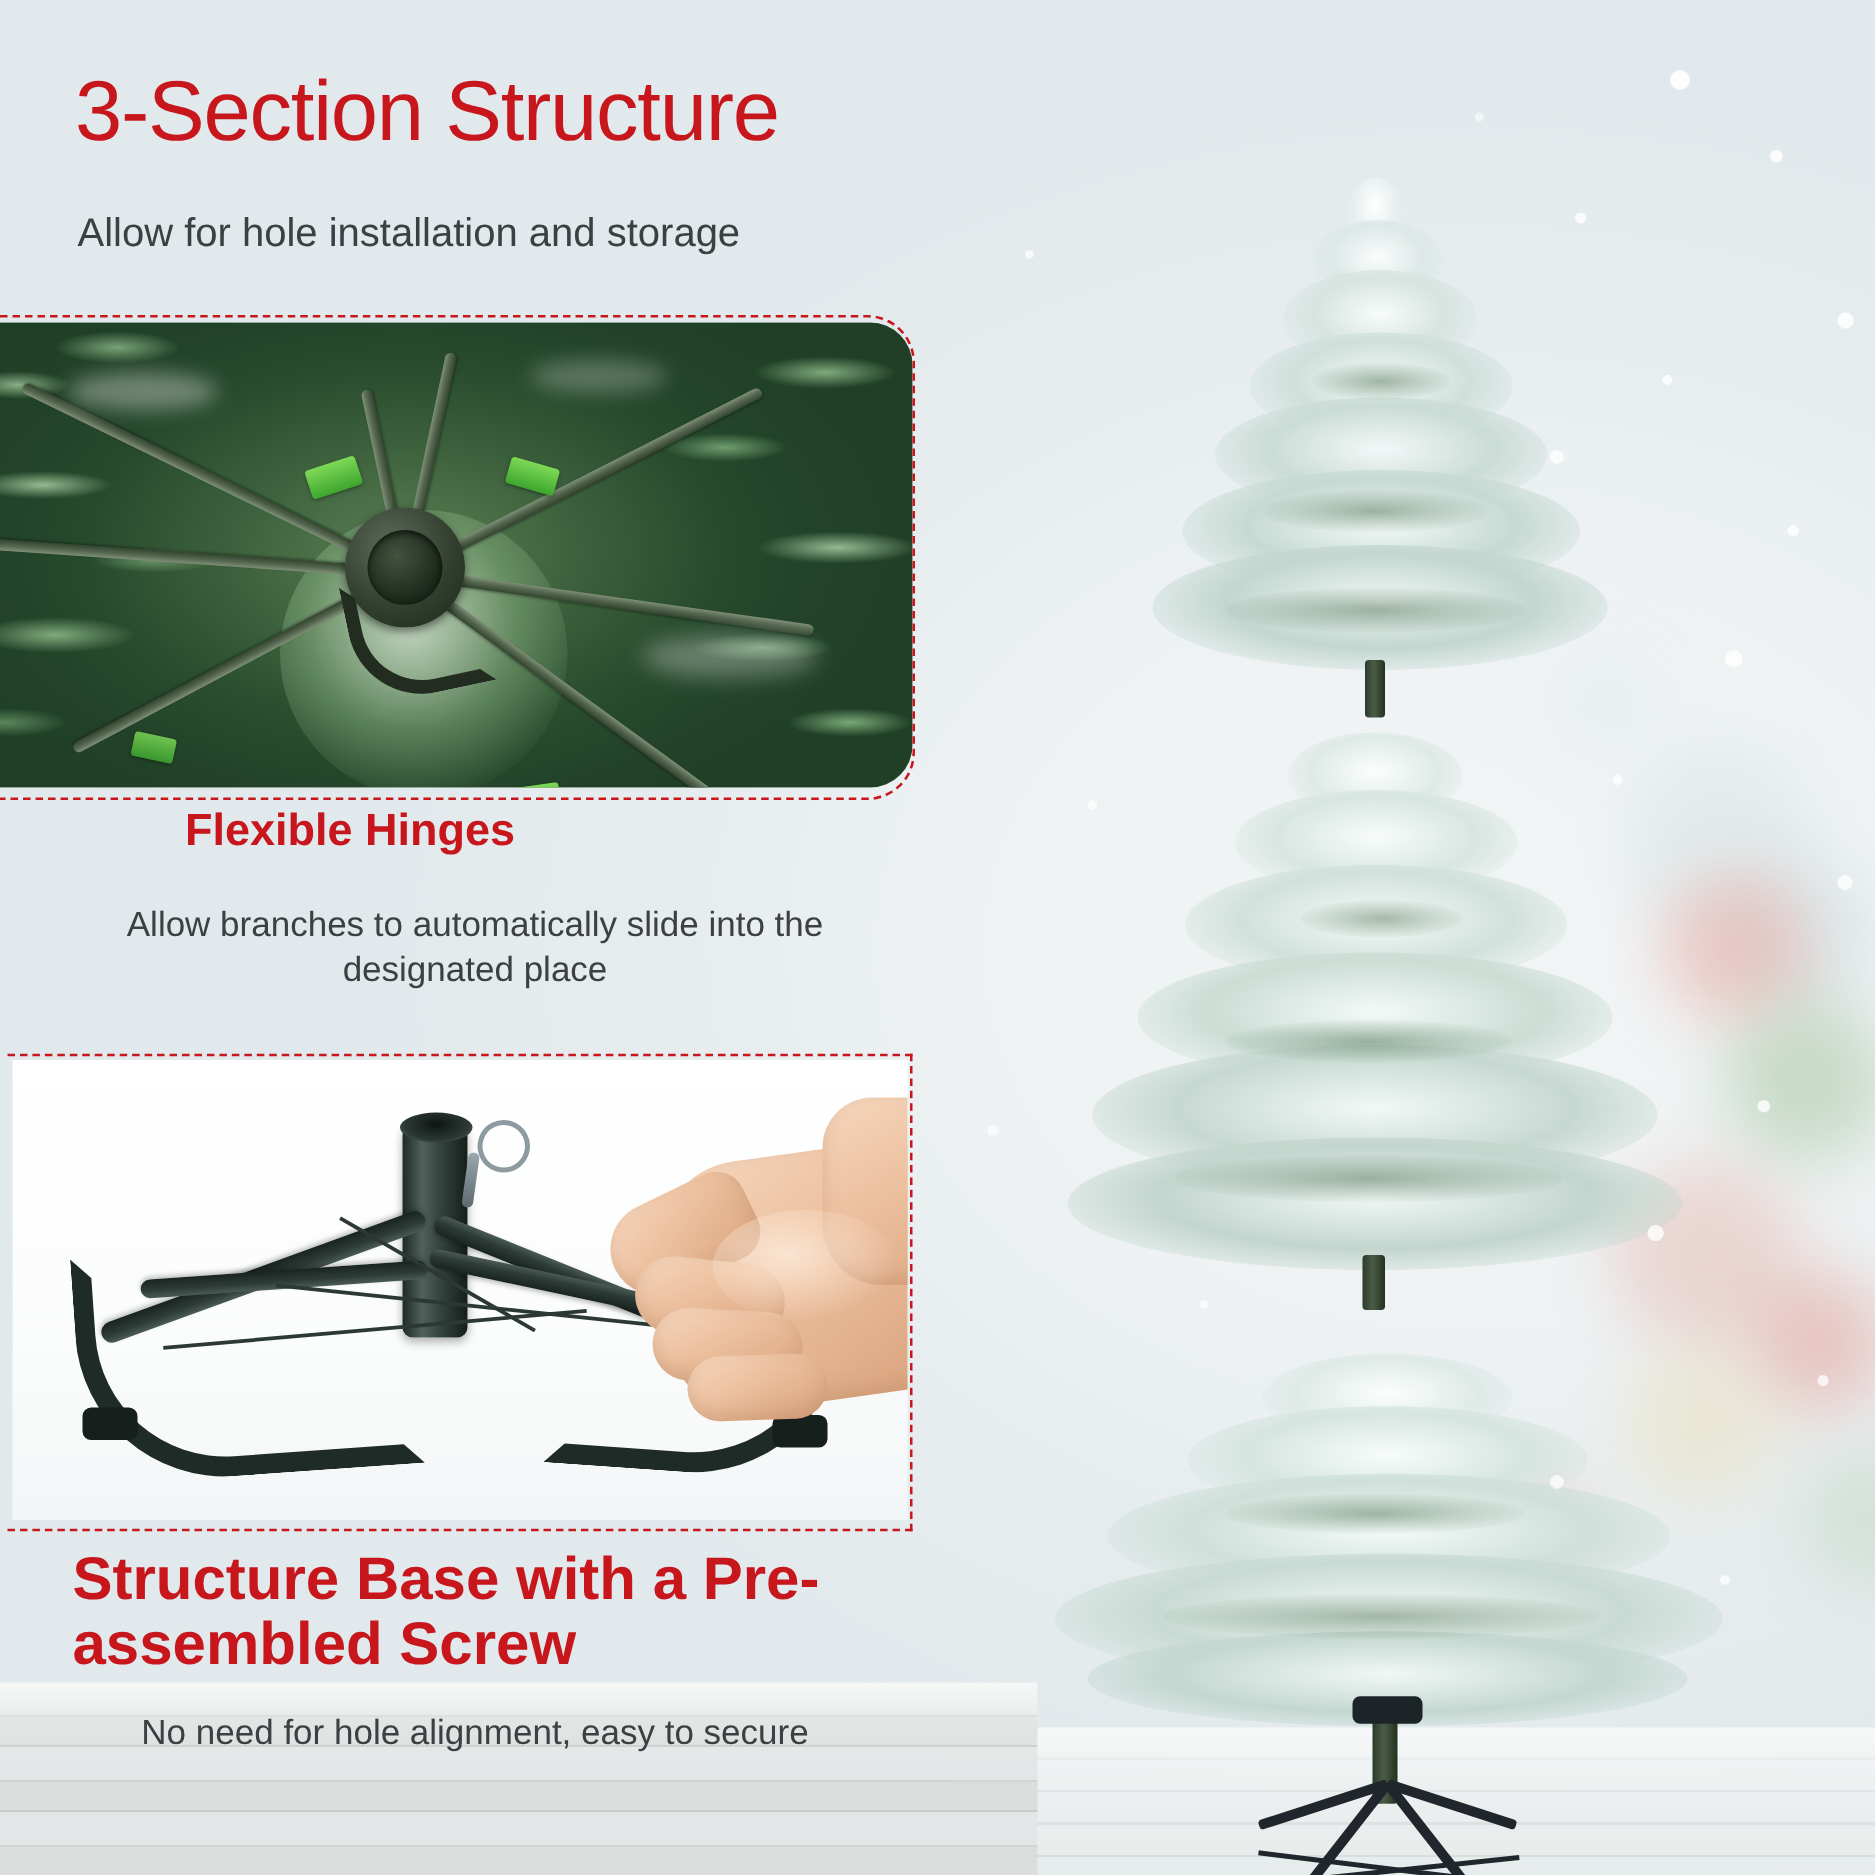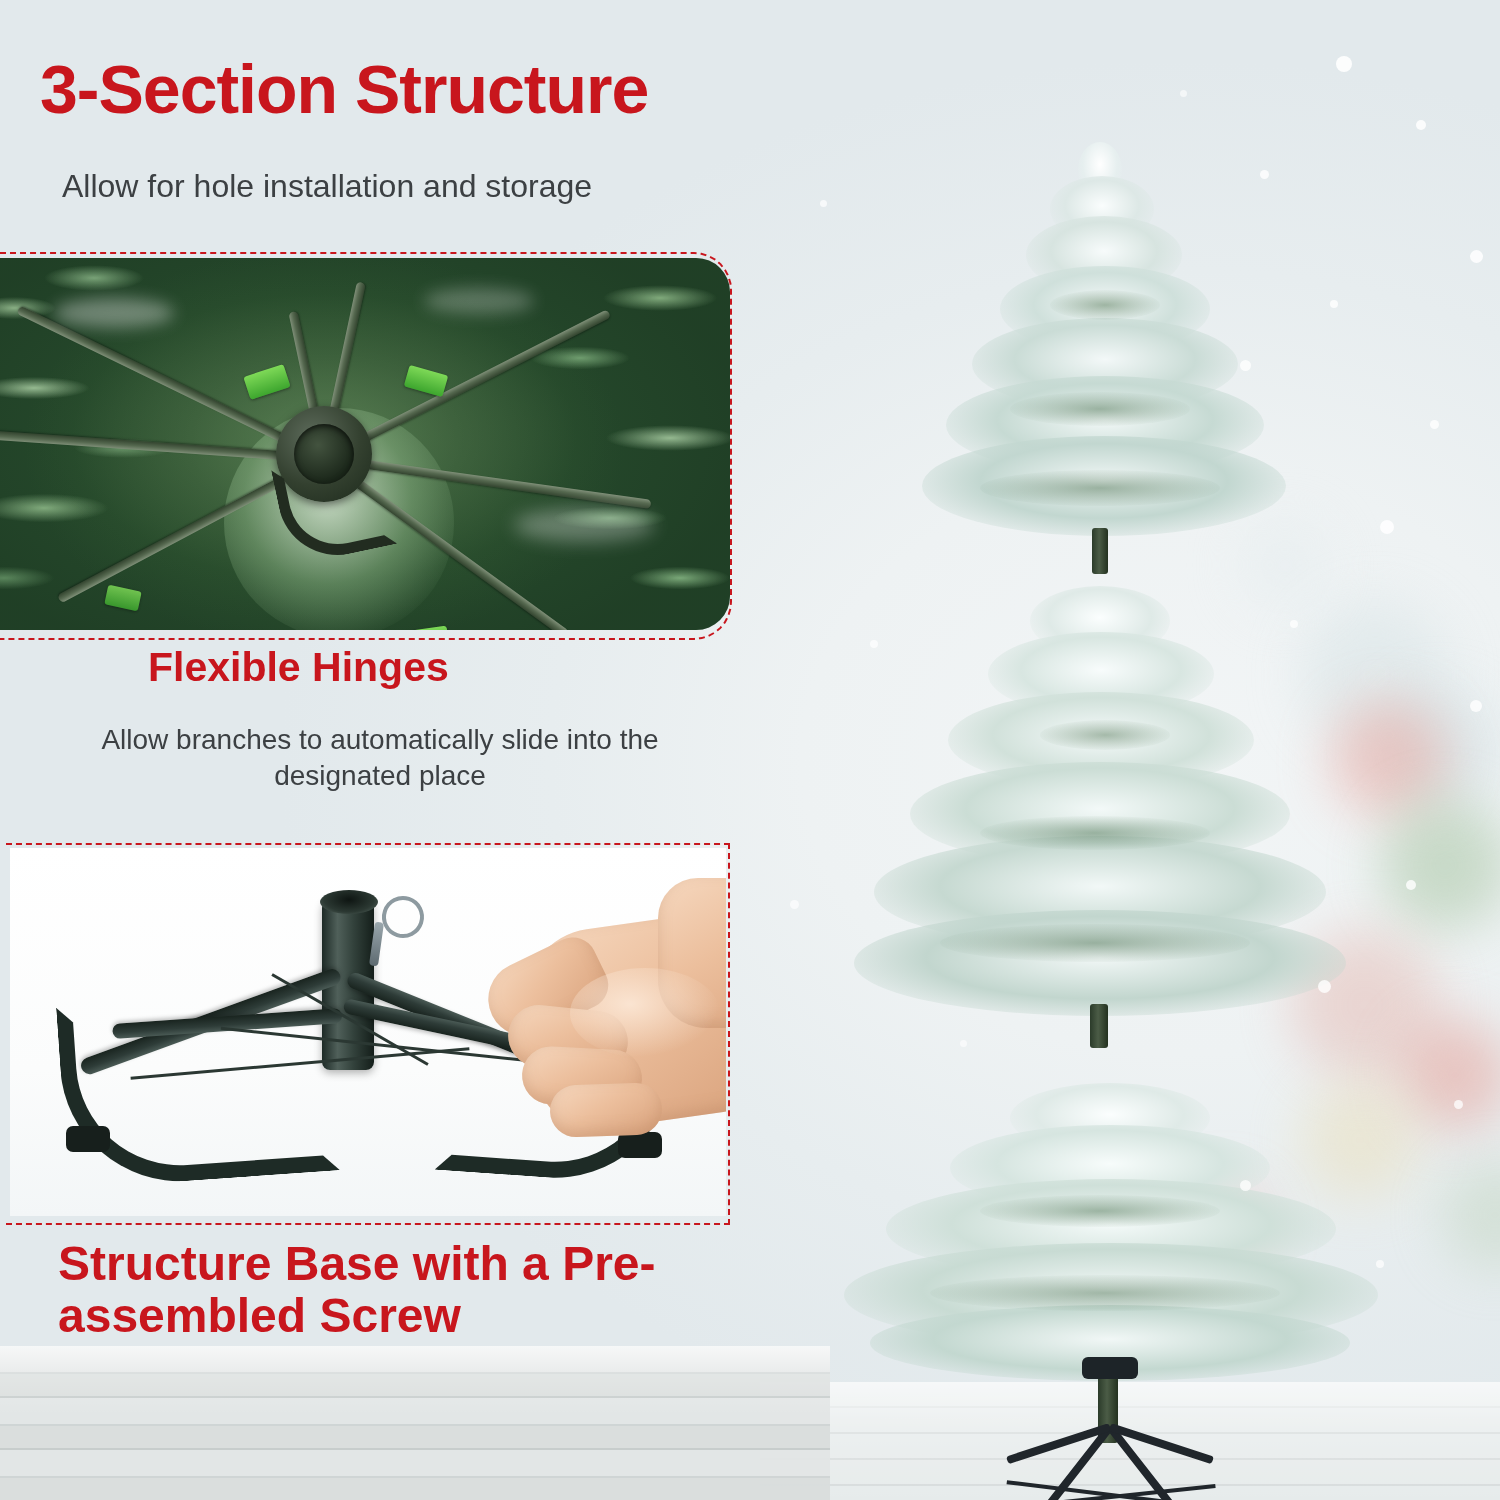--- a/index.html
+++ b/index.html
@@ -38,24 +38,24 @@
   .snow-dot {
     position: absolute;
     border-radius: 50%;
     background: #ffffff;
     pointer-events: none;
   }
 
   
   .head-title {
     position: absolute;
-    left: 40px;
+    left: 60px;
     top: 50px;
     font-size: 68px;
-    font-weight: bold;
+    font-weight: normal;
     color: #c8161d;
     letter-spacing: -1px;
     white-space: nowrap;
   }
   .head-sub {
     position: absolute;
     left: 62px;
     top: 168px;
     font-size: 32px;
     color: #3c4043;
@@ -68,21 +68,21 @@
     color: #c8161d;
     line-height: 1.08;
   }
   .sec-sub {
     position: absolute;
     color: #3c4043;
     text-align: center;
     line-height: 1.28;
   }
 
-  #hinge-title { left: 148px; top: 645px; font-size: 41px; text-align: right; }
+  #hinge-title { left: 148px; top: 645px; font-size: 36px; text-align: right; }
   #hinge-sub   { left: 30px;  top: 722px; width: 700px; font-size: 28px; }
 
   #base-title  { left: 58px;  top: 1238px; font-size: 48px; width: 700px; }
   #base-sub    { left: 70px;  top: 1368px; width: 620px; font-size: 28px; }
 
   
   .photo-card {
     position: absolute;
     overflow: hidden;
   }
@@ -333,20 +333,21 @@
     <div class="hand-part" style="left:498px;top:160px;width:120px;height:62px;border-radius:40px;transform:rotate(6deg);"></div>
     <div class="hand-part" style="left:512px;top:200px;width:120px;height:58px;border-radius:38px;transform:rotate(3deg);"></div>
     <div class="hand-part" style="left:540px;top:236px;width:112px;height:52px;border-radius:34px;transform:rotate(-2deg);"></div>
 
     <div style="position:absolute;left:560px;top:120px;width:150px;height:90px;border-radius:50%;
       background:radial-gradient(ellipse at 40% 40%, rgba(255,240,226,.75) 0%, rgba(236,191,157,0) 70%);"></div>
   </div>
   <div id="base-dash"></div>
 
   <div class="sec-title" id="base-title">Structure Base with a Pre-assembled Screw</div>
+  <div class="sec-sub" id="base-sub">No need for hole alignment, easy to secure</div>
 
   <div class="tree-wrap" style="left:900px;top:140px;width:400px;height:430px;">
     <div class="flock-blob" style="left:178px;top:2px;width:44px;height:56px;background:radial-gradient(ellipse at 50% 40%, #ffffff 0%, #e6efef 55%, rgba(170,195,185,0) 80%);"></div>
     <div class="flock-blob" style="left:150px;top:36px;width:104px;height:66px;background:radial-gradient(ellipse at 50% 45%, #fafdfd 0%, #dde8e6 50%, rgba(140,175,160,0) 82%);"></div>
     <div class="flock-blob" style="left:126px;top:76px;width:156px;height:78px;background:radial-gradient(ellipse at 50% 45%, #f7fbfb 0%, #d7e4e0 48%, rgba(120,160,140,0) 82%);"></div>
     <div class="flock-blob" style="left:100px;top:126px;width:210px;height:86px;background:radial-gradient(ellipse at 50% 45%, #f4f9f9 0%, #cfe0db 48%, rgba(110,155,130,0) 83%);"></div>
     <div class="flock-blob" style="left:72px;top:178px;width:266px;height:92px;background:radial-gradient(ellipse at 50% 45%, #f3f8f8 0%, #cadcd6 48%, rgba(100,148,124,0) 83%);"></div>
     <div class="flock-blob" style="left:46px;top:236px;width:318px;height:98px;background:radial-gradient(ellipse at 50% 45%, #f2f8f7 0%, #c6dad3 48%, rgba(96,144,120,0) 83%);"></div>
     <div class="flock-blob" style="left:22px;top:296px;width:364px;height:100px;background:radial-gradient(ellipse at 50% 45%, #f1f7f6 0%, #c2d7d0 48%, rgba(92,140,116,0) 83%);"></div>
 

